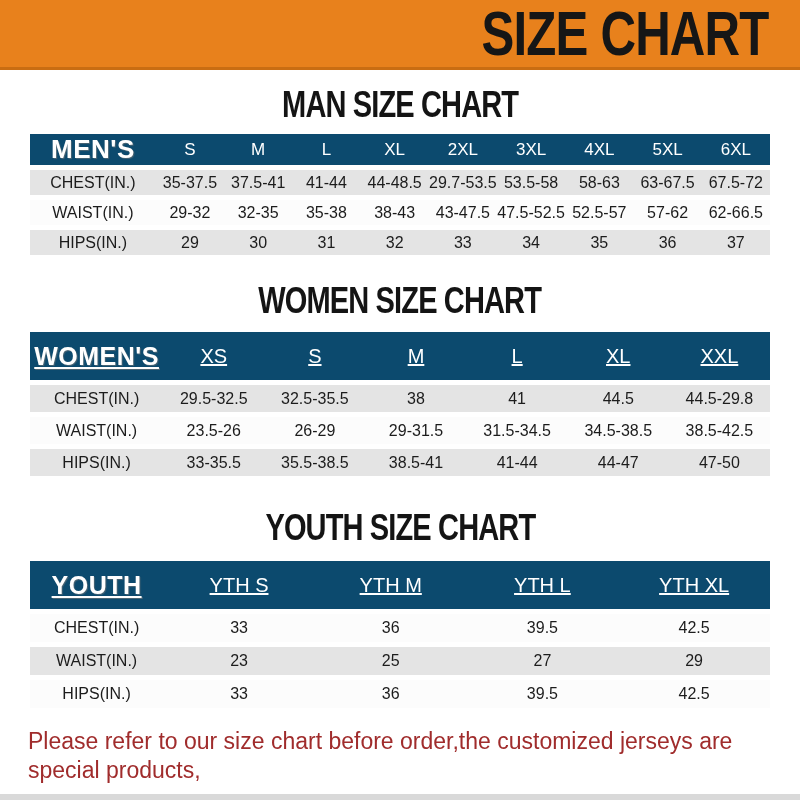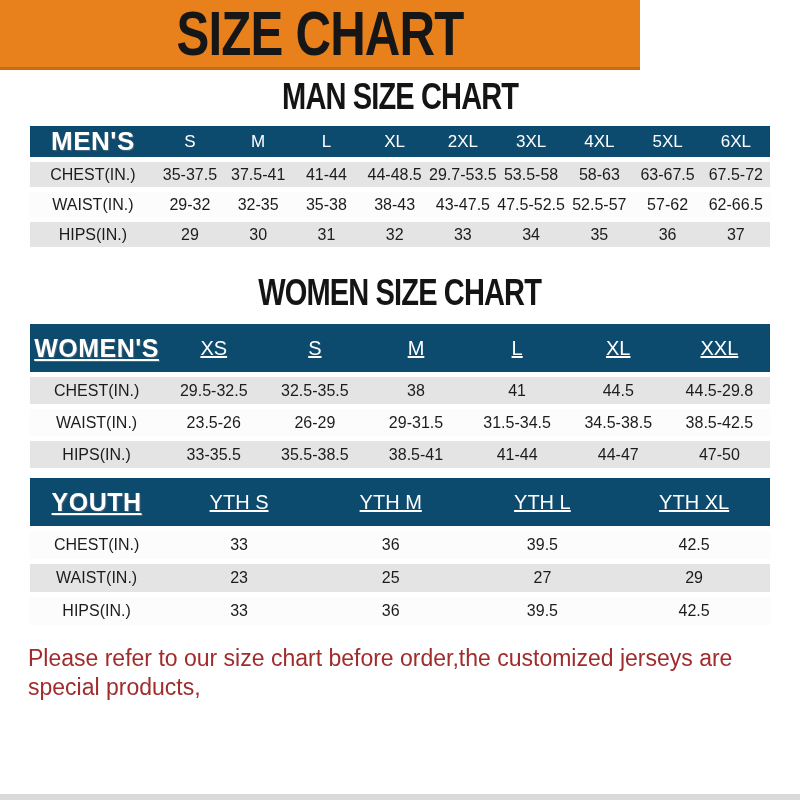--- a/index.html
+++ b/index.html
@@ -3,45 +3,45 @@
 <meta charset="utf-8">
 <style>
   html,body{margin:0;padding:0;}
   body{
     width:800px;height:800px;position:relative;overflow:hidden;
     background:#ffffff;
     font-family:"Liberation Sans", sans-serif;
   }
   
   .banner{
-    width:640px;height:70px;
+    width:800px;height:70px;
     background:#e8811c;
     border-bottom:3px solid #c96d12;
     box-sizing:border-box;
-    display:flex;align-items:center;justify-content:center;
+    display:flex;align-items:center;justify-content:flex-end;
   }
   .banner .cond{
     display:inline-block;
     font-size:60px;font-weight:bold;color:#161616;
     letter-spacing:-1px;
     transform:scale(0.82,1.05);
     white-space:nowrap;
   }
   
   .section-title{
     margin:0;text-align:center;
   }
   .section-title .cond{
     display:inline-block;
     font-size:33px;font-weight:bold;color:#141414;
     letter-spacing:-1px;
     transform:scale(0.88,1.10);
     white-space:nowrap;
   }
-  .st-0{margin-top:8px;margin-bottom:5px;}
+  .st-0{margin-top:16px;margin-bottom:5px;}
   .st-1{margin-top:22px;margin-bottom:7px;}
   .st-2{margin-top:28px;margin-bottom:9px;}
   
   .table-wrap{margin:0 30px;}
   table.size-table{
     width:100%;
     border-collapse:separate;
     border-spacing:0 5px;
     table-layout:fixed;
   }
@@ -209,20 +209,21 @@
             <td>41-44</td>
             <td>44-47</td>
             <td>47-50</td>
           </tr>
         </tbody>
       </table>
     </div>
 </div>
 
 <div class="section">
+  <h2 class="section-title st-2"><span class="cond">YOUTH SIZE CHART</span></h2>
   <div class="table-wrap">
       <table class="size-table t2">
         <colgroup>
           <col style="width: 18%;">
           <col style="width: 20.5%;">
           <col style="width: 20.5%;">
           <col style="width: 20.5%;">
           <col style="width: 20.5%;">
         </colgroup>
         <thead>

